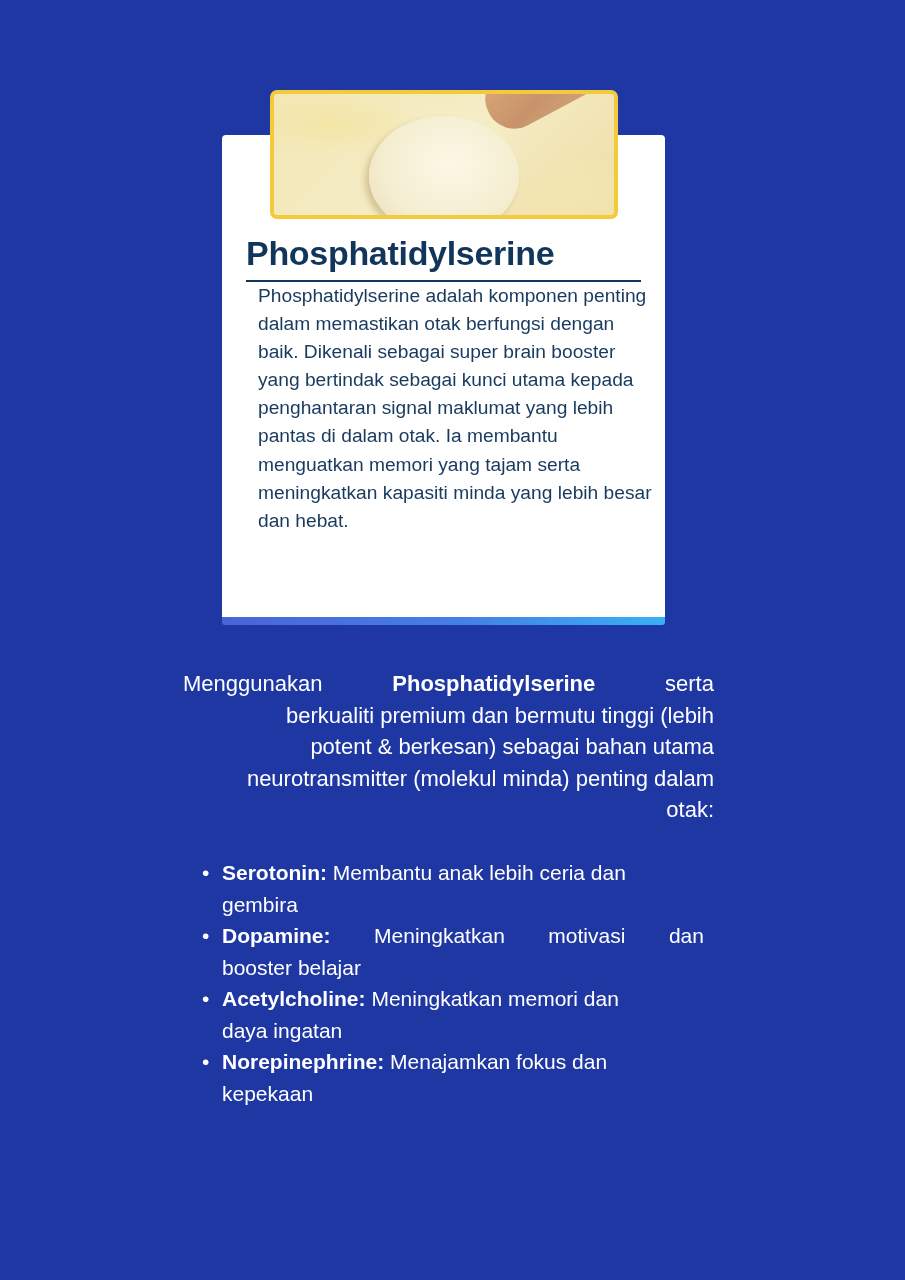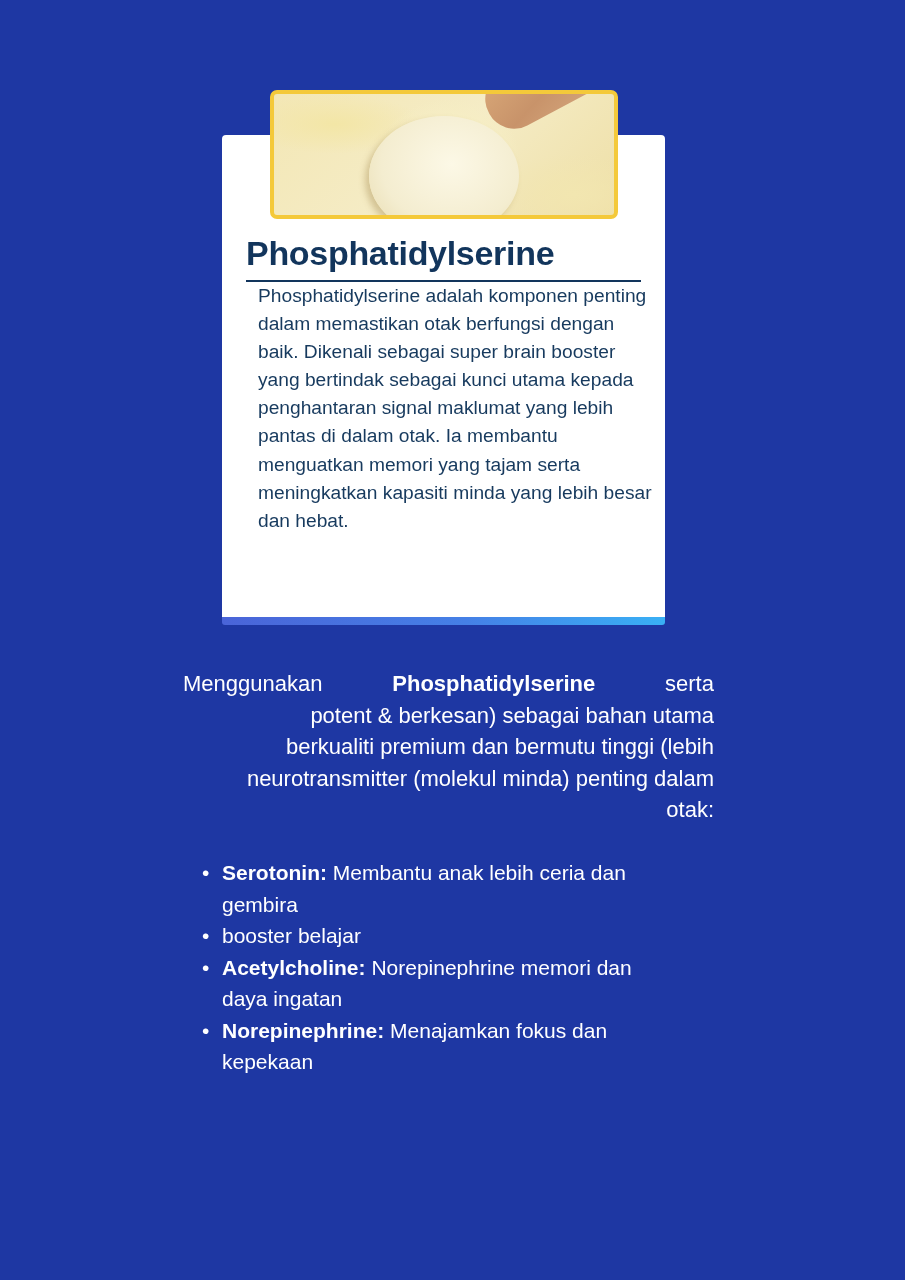--- a/index.html
+++ b/index.html
@@ -126,41 +126,47 @@
 <h1 class="title">Phosphatidylserine</h1>
 <div class="title-rule"></div>
 <p class="desc">Phosphatidylserine adalah komponen penting dalam memastikan otak berfungsi dengan baik. Dikenali sebagai super brain booster yang bertindak sebagai kunci utama kepada penghantaran signal maklumat yang lebih pantas di dalam otak. Ia membantu menguatkan memori yang tajam serta meningkatkan kapasiti minda yang lebih besar dan hebat.</p>
 
 <p class="intro">
   <span class="line justify">
     <span>Menggunakan</span>
     <b>Phosphatidylserine</b>
     <span>serta</span>
   </span>
+  <span class="line right">berkualiti premium dan bermutu tinggi (lebih</span>
   <span class="line right">potent &amp; berkesan) sebagai bahan utama</span>
-  <span class="line right">berkualiti premium dan bermutu tinggi (lebih</span>
   <span class="line right">neurotransmitter (molekul minda) penting dalam</span>
   <span class="line right">otak:</span>
 </p>
 
 <ul class="list">
   <li>
     <span class="bullet">•</span>
     <b>Serotonin:</b>
     <span>Membantu anak lebih ceria dan</span><br>
     <span>gembira</span>
   </li>
   <li>
     <span class="bullet">•</span>
+    <span class="justify-line">
+      <b>Dopamine:</b>
+      <span>Meningkatkan</span>
+      <span>motivasi</span>
+      <span>dan</span>
+    </span>
     <span>booster belajar</span>
   </li>
   <li>
     <span class="bullet">•</span>
     <b>Acetylcholine:</b>
-    <span>Norepinephrine memori dan</span><br>
+    <span>Meningkatkan memori dan</span><br>
     <span>daya ingatan</span>
   </li>
   <li>
     <span class="bullet">•</span>
     <b>Norepinephrine:</b>
     <span>Menajamkan fokus dan</span><br>
     <span>kepekaan</span>
   </li>
 </ul>
 

